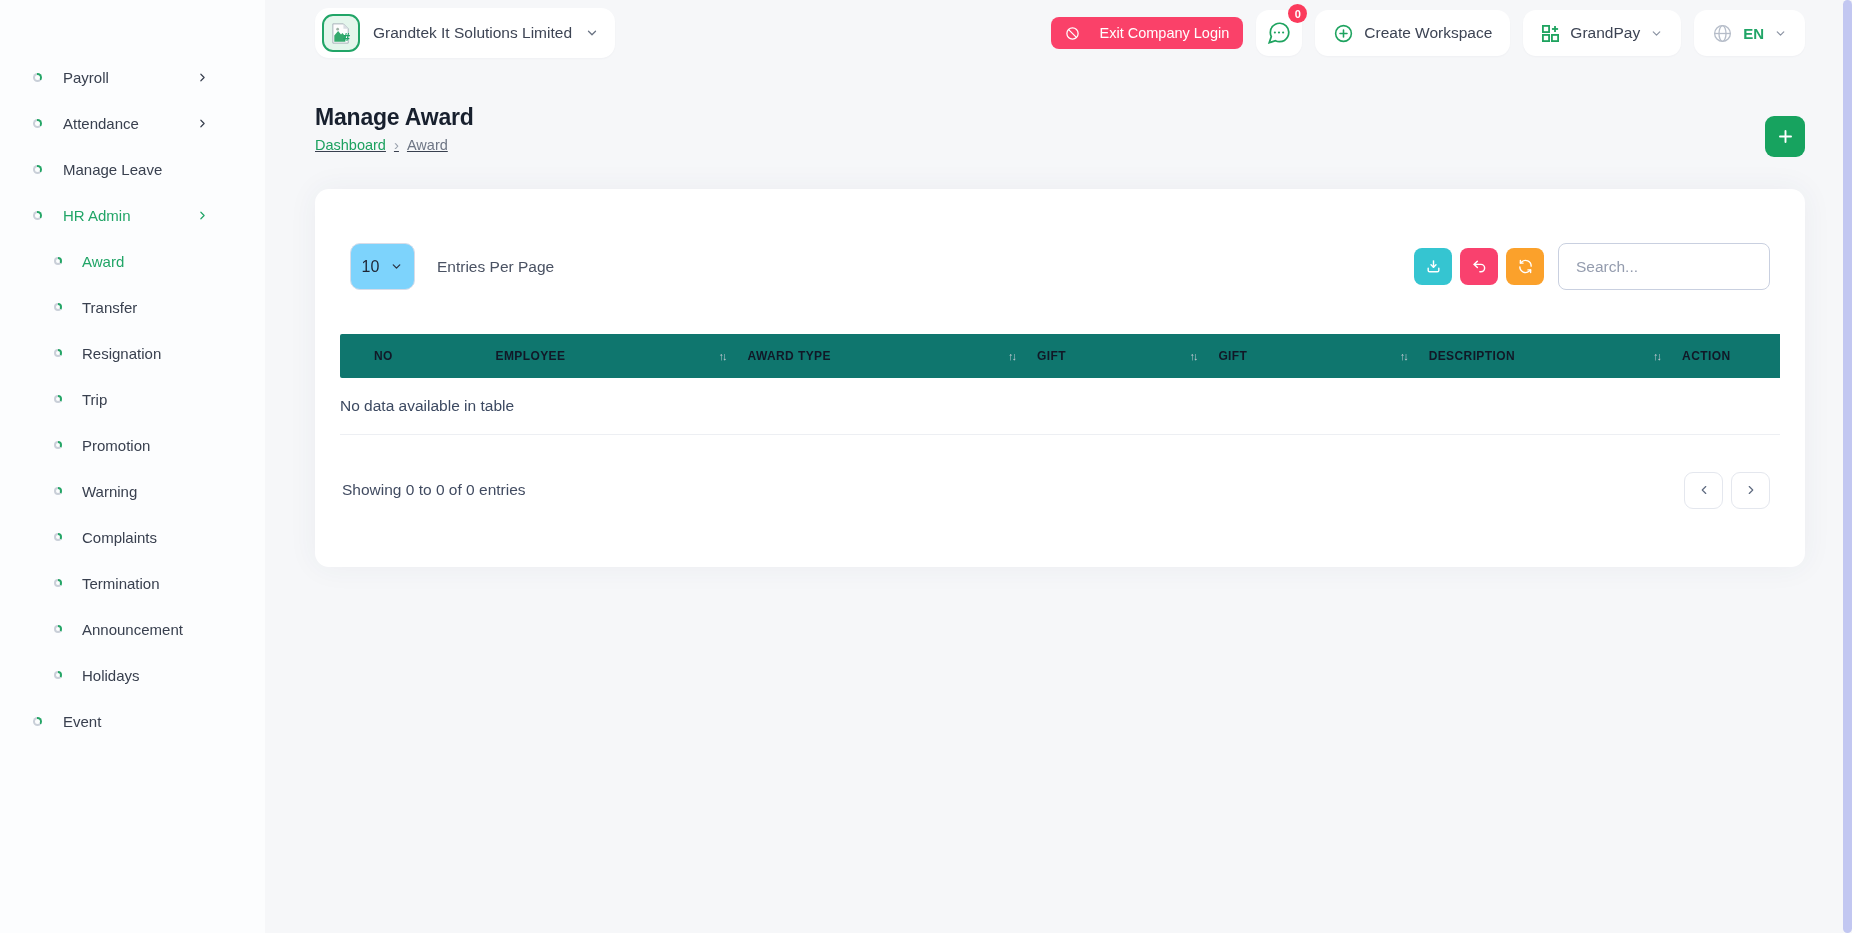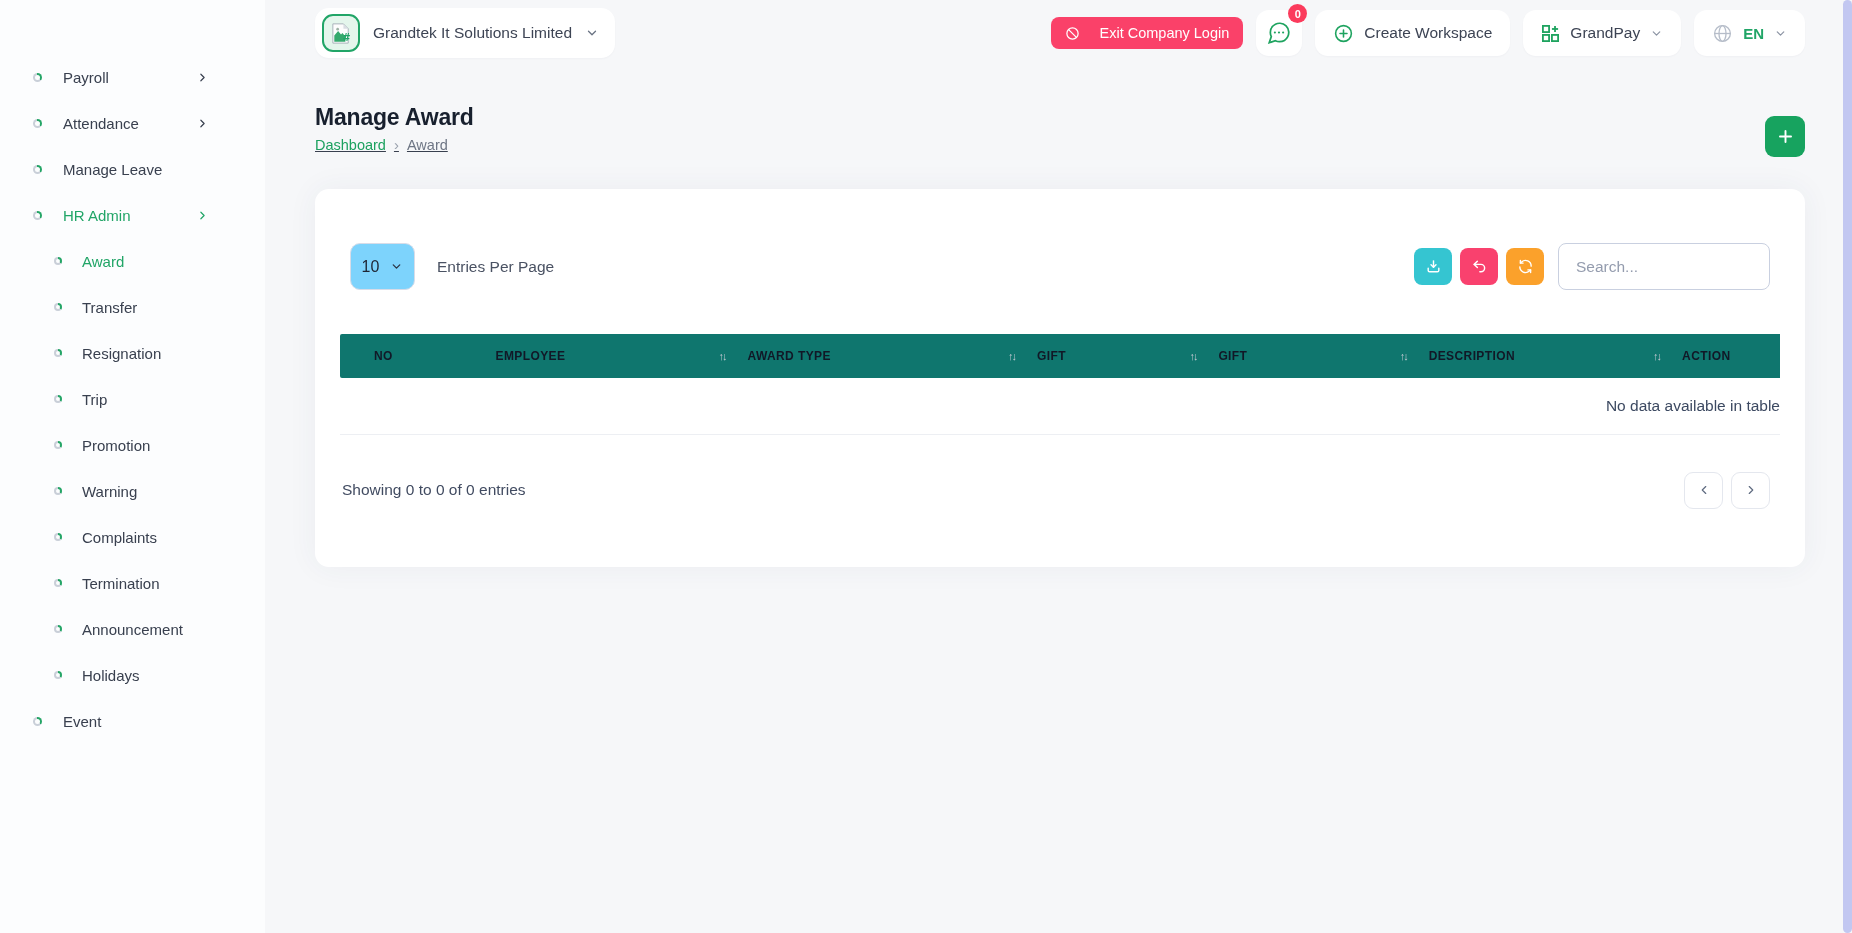--- a/index.html
+++ b/index.html
@@ -66,21 +66,21 @@
   .search-input{margin-left:14px;width:212px;height:47px;border:1px solid #c9d0e0;border-radius:8px;padding:0 17px;font-size:15.5px;font-family:inherit;color:#39404f;outline:none;background:#fff;}
   .search-input::placeholder{color:#949cae;}
 
   table{width:100%;border-collapse:collapse;margin-top:44px;table-layout:fixed;}
   col.c-no{width:10.8%;} col.c-emp{width:17.5%;} col.c-type{width:20.1%;}
   col.c-date{width:12.6%;} col.c-gift{width:14.6%;} col.c-desc{width:17.6%;} col.c-act{width:6.8%;}
   thead th{background:#0f766e;height:44px;text-align:left;font-size:12px;font-weight:700;color:#111827;letter-spacing:.4px;padding:0 0 0 0;}
   thead th:first-child{padding-left:34px;border-radius:2px 0 0 2px;}
   .th-inner{display:flex;align-items:center;justify-content:space-between;padding-right:22px;}
   .sort-icon{font-size:11px;color:#c3c8d2;letter-spacing:-2px;font-weight:400;}
-  .empty-row td{border-bottom:1px solid #edeff3;height:56px;text-align:right;font-size:15.5px;color:#3c4961;}
+  .empty-row td{border-bottom:1px solid #edeff3;height:56px;text-align:left;font-size:15.5px;color:#3c4961;}
 
   .card-footer{display:flex;align-items:center;margin-top:37px;padding:0 10px 0 2px;}
   .showing-text{font-size:15.5px;color:#414b61;}
   .pager{margin-left:auto;display:flex;gap:8px;}
   .page-btn{width:39px;height:37px;background:#fff;border:1px solid #e4e7ee;border-radius:9px;display:flex;align-items:center;justify-content:center;cursor:pointer;color:#5f6b80;}
 </style>
 </head>
 <body>
 
 <div class="page-scrollbar"></div>

